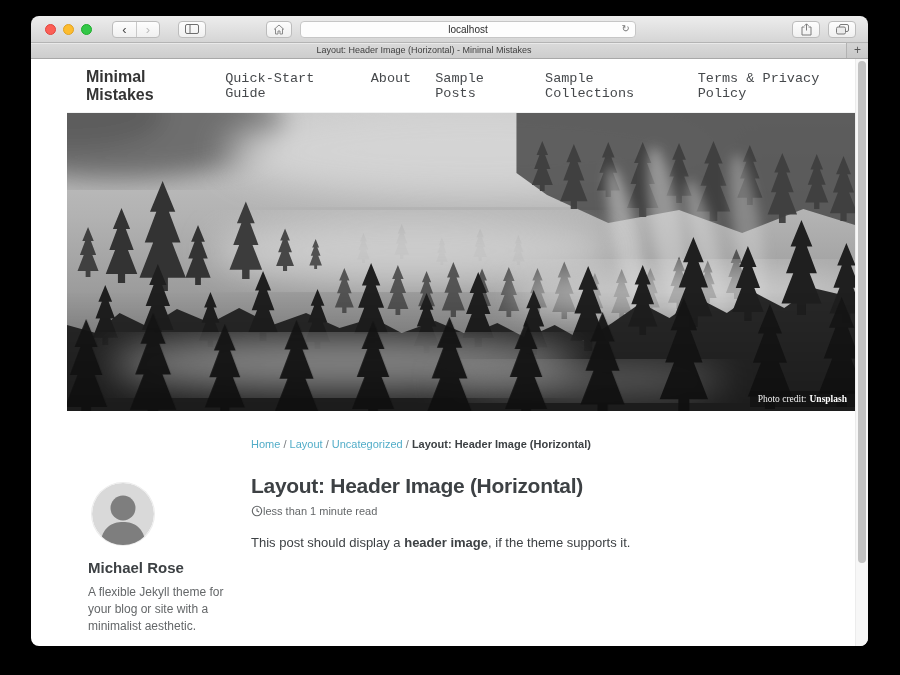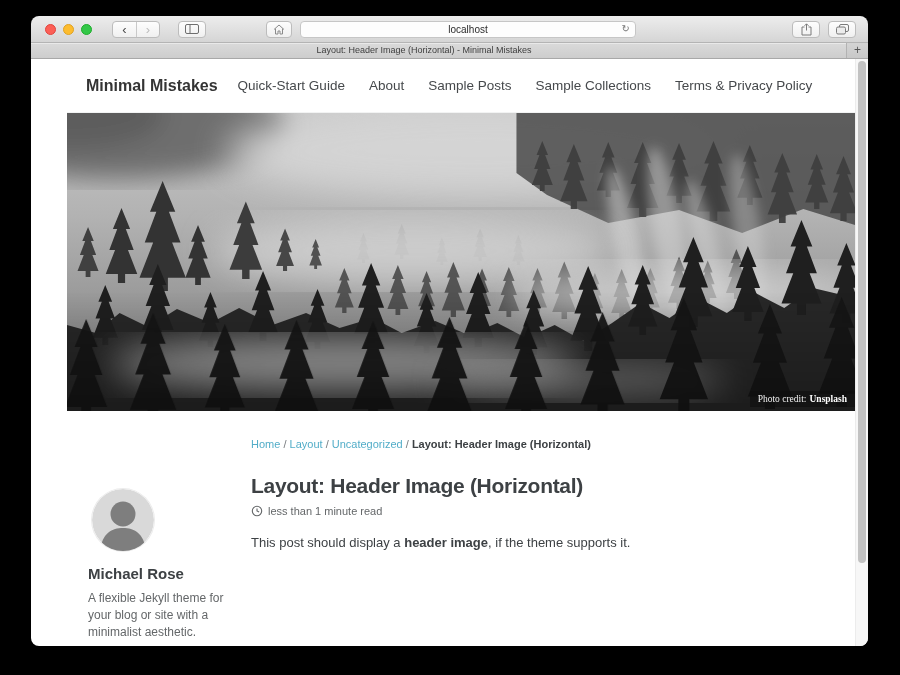--- a/index.html
+++ b/index.html
@@ -50,47 +50,47 @@
   .viewport { position:relative; height:641px; background:#fff; display:flex; overflow:hidden;padding-left:36px; }
   .page { flex:1; position:relative; overflow:hidden; }
   .scrollbar { width:13px; background:#f7f7f7; border-left:1px solid #ececec; position:relative; }
   .thumb { position:absolute; left:2px; top:2px; width:8px; height:502px;
            background:#c2c2c2; border-radius:4px; }
 
   
   .masthead { height:54px; display:flex; align-items:center; padding-left:19px;
               border-bottom:1px solid #f2f3f3; }
   .site-title { font-size:16px; font-weight:bold; color:#343434; }
-  .nav { display:flex; gap:24px; margin-left:20px; }
+  .nav { display:flex; gap:24px; margin-left:20px;font-family:Liberation Mono, monospace; }
   .nav a { font-size:13.5px; color:#46494c; text-decoration:none; cursor:pointer; }
 
   
   .hero { position:relative; height:298px; overflow:hidden; background:#9a9a9a; }
   .hero svg { display:block; width:100%; height:100%; }
   .credit { position:absolute; right:0; bottom:4px; background:rgba(15,15,15,.62);
             color:#f3f3f3; font-family:"Liberation Serif","DejaVu Serif",serif;
             font-size:9.5px; padding:3px 8px; }
   .credit .pfx { margin-right:3px; }
   .credit a { color:#fff; font-weight:bold; text-decoration:none; cursor:pointer; }
 
   
   .content { position:relative; padding:0 40px 0 19px; }
-  .authorbox { position:absolute; left:21px; top:78px; width:145px; }
+  .authorbox { position:absolute; left:21px; top:72px; width:145px; }
   .avatar { width:62px; height:62px; border-radius:50%; margin-left:4px;
             box-shadow:0 0 0 1px #ececec; overflow:hidden; }
   .author-name { margin-top:14px; font-size:15px; font-weight:600; color:#3d4144; }
   .author-bio { margin-top:8px; font-size:12px; line-height:1.4; color:#646769; width:138px; }
 
   .main { margin-left:165px; padding-top:27px; max-width:600px; }
   .breadcrumb { font-size:11px; color:#7a7d80; }
   .breadcrumb a { color:#52adc8; text-decoration:none; cursor:pointer; }
   .breadcrumb .cur { font-weight:bold; color:#3d4144; }
   h1.post-title { margin-top:23px; font-size:21px; line-height:1.2; color:#3d4144;
                   letter-spacing:-0.3px; }
-  .meta { margin-top:7px; display:flex; align-items:center; gap:5px;
+  .meta { margin-top:7px; display:flex; align-items:center; 
           font-size:11px; color:#646769; }
   .body-text p { margin-top:16px; font-size:13px; line-height:1.55; color:#3d4144; }
 
   .icon { display:inline-block; line-height:0; }
 </style>
 </head>
 <body>
 
 <div class="window">
 

